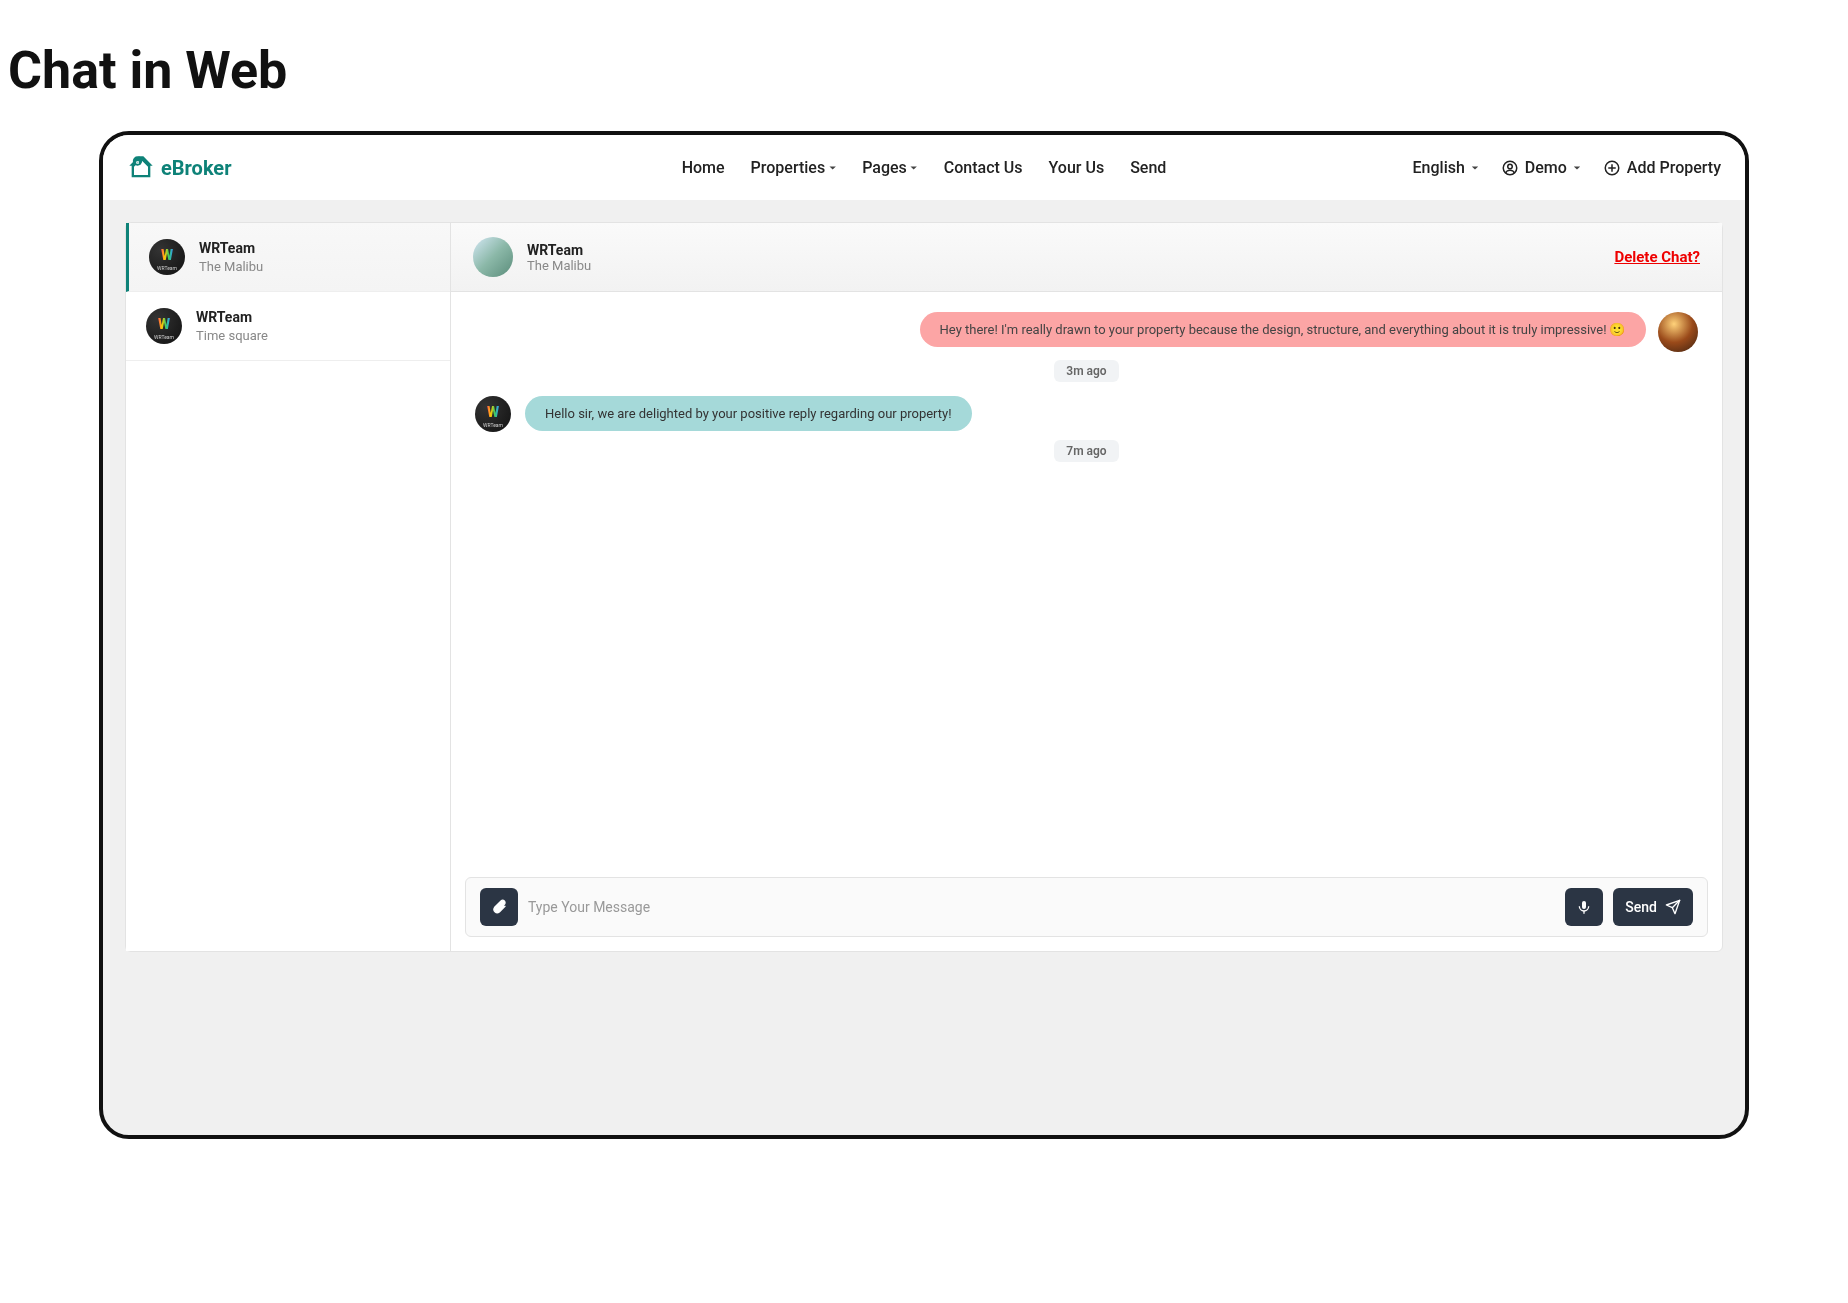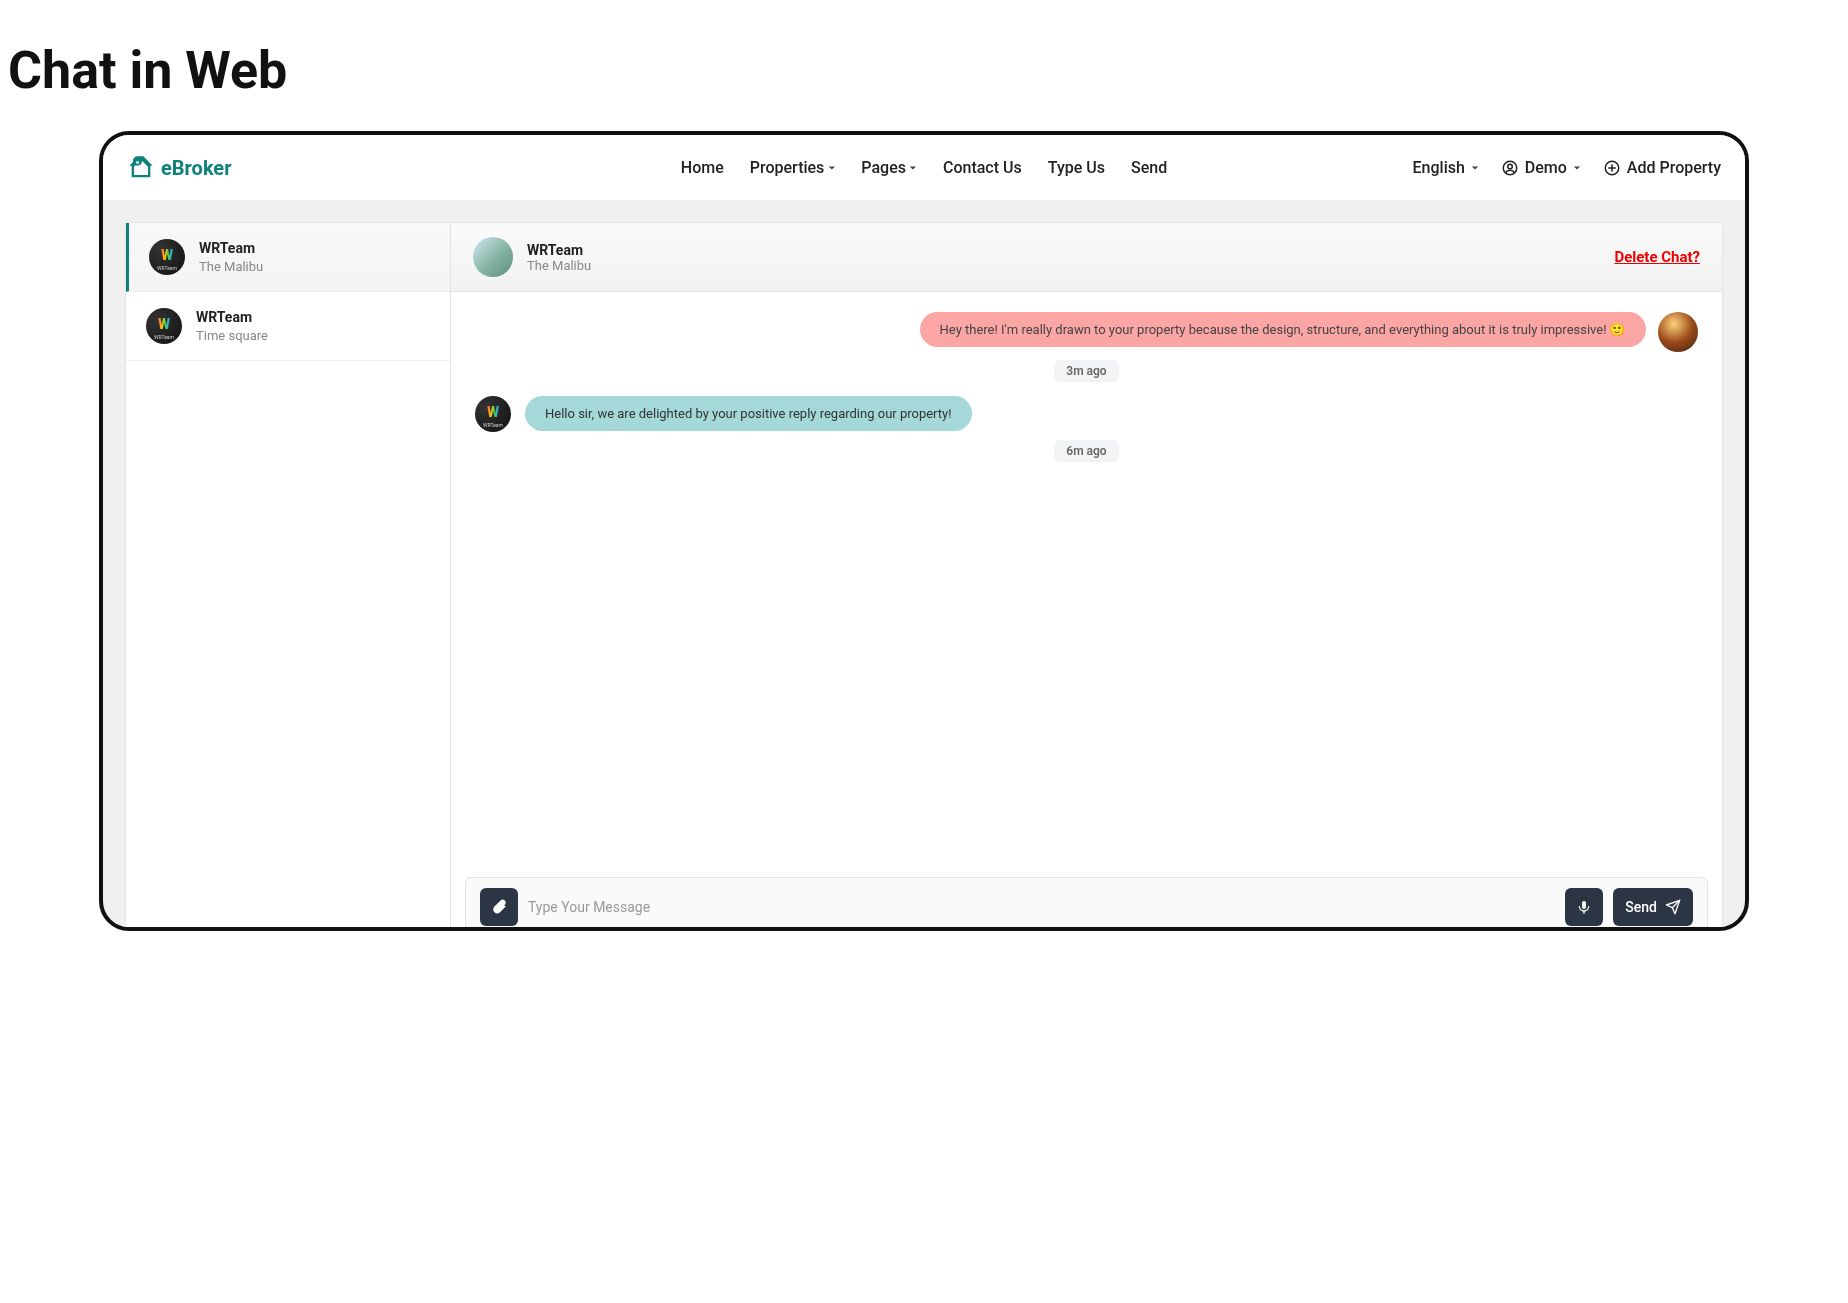--- a/index.html
+++ b/index.html
@@ -15,21 +15,21 @@
     }
     .page-title {
       text-align: left;
       font-size: 52px;
       font-weight: 700;
       color: #111;
       padding: 40px 0 30px 8px;
     }
     .app-frame {
       width: 1650px;
-      height: 800px;
+      height: 1008px;
       margin: 0 auto;
       border: 4px solid #111;
       border-radius: 30px;
       overflow: hidden;
       background: #f0f0f0;
     }
     .navbar {
       background: #fff;
       height: 65px;
       display: flex;
@@ -357,21 +357,21 @@
             <path d="M1 3 L5 7 L9 3" fill="#444"></path>
           </svg>
       </div>
       <div class="nav-link">
         <span>Pages</span>
         <svg class="nav-caret" viewBox="0 0 10 10">
             <path d="M1 3 L5 7 L9 3" fill="#444"></path>
           </svg>
       </div>
       <div class="nav-link">Contact Us</div>
-      <div class="nav-link">Type Us</div>
+      <div class="nav-link">Your Us</div>
       <div class="nav-link">Send</div>
     </div>
 
     <div class="navbar-right">
       <div class="nav-action">
         <span>English</span>
         <svg class="nav-caret" viewBox="0 0 10 10">
             <path d="M1 3 L5 7 L9 3" fill="#444"></path>
           </svg>
       </div>
@@ -435,21 +435,21 @@
             <div class="msg-avatar-right"></div>
           </div>
           <div class="timestamp-row">
             <div class="timestamp">3m ago</div>
           </div>
           <div class="msg-row left">
             <div class="avatar-w msg-avatar-left"></div>
             <div class="msg-bubble teal">Hello sir, we are delighted by your positive reply regarding our property!</div>
           </div>
           <div class="timestamp-row">
-            <div class="timestamp">6m ago</div>
+            <div class="timestamp">7m ago</div>
           </div>
         </div>
 
         <div class="chat-input-bar">
           <div class="icon-btn">
             <svg viewBox="0 0 24 24" fill="none" stroke="#fff" stroke-width="2" stroke-linecap="round" stroke-linejoin="round">
               <path d="M21 11l-8.5 8.5a5 5 0 01-7-7l9.5-9.5a3.5 3.5 0 015 5L11 17a2 2 0 01-3-3l8-8"></path>
             </svg>
           </div>
           <input type="text" class="chat-input" placeholder="Type Your Message" style="">

